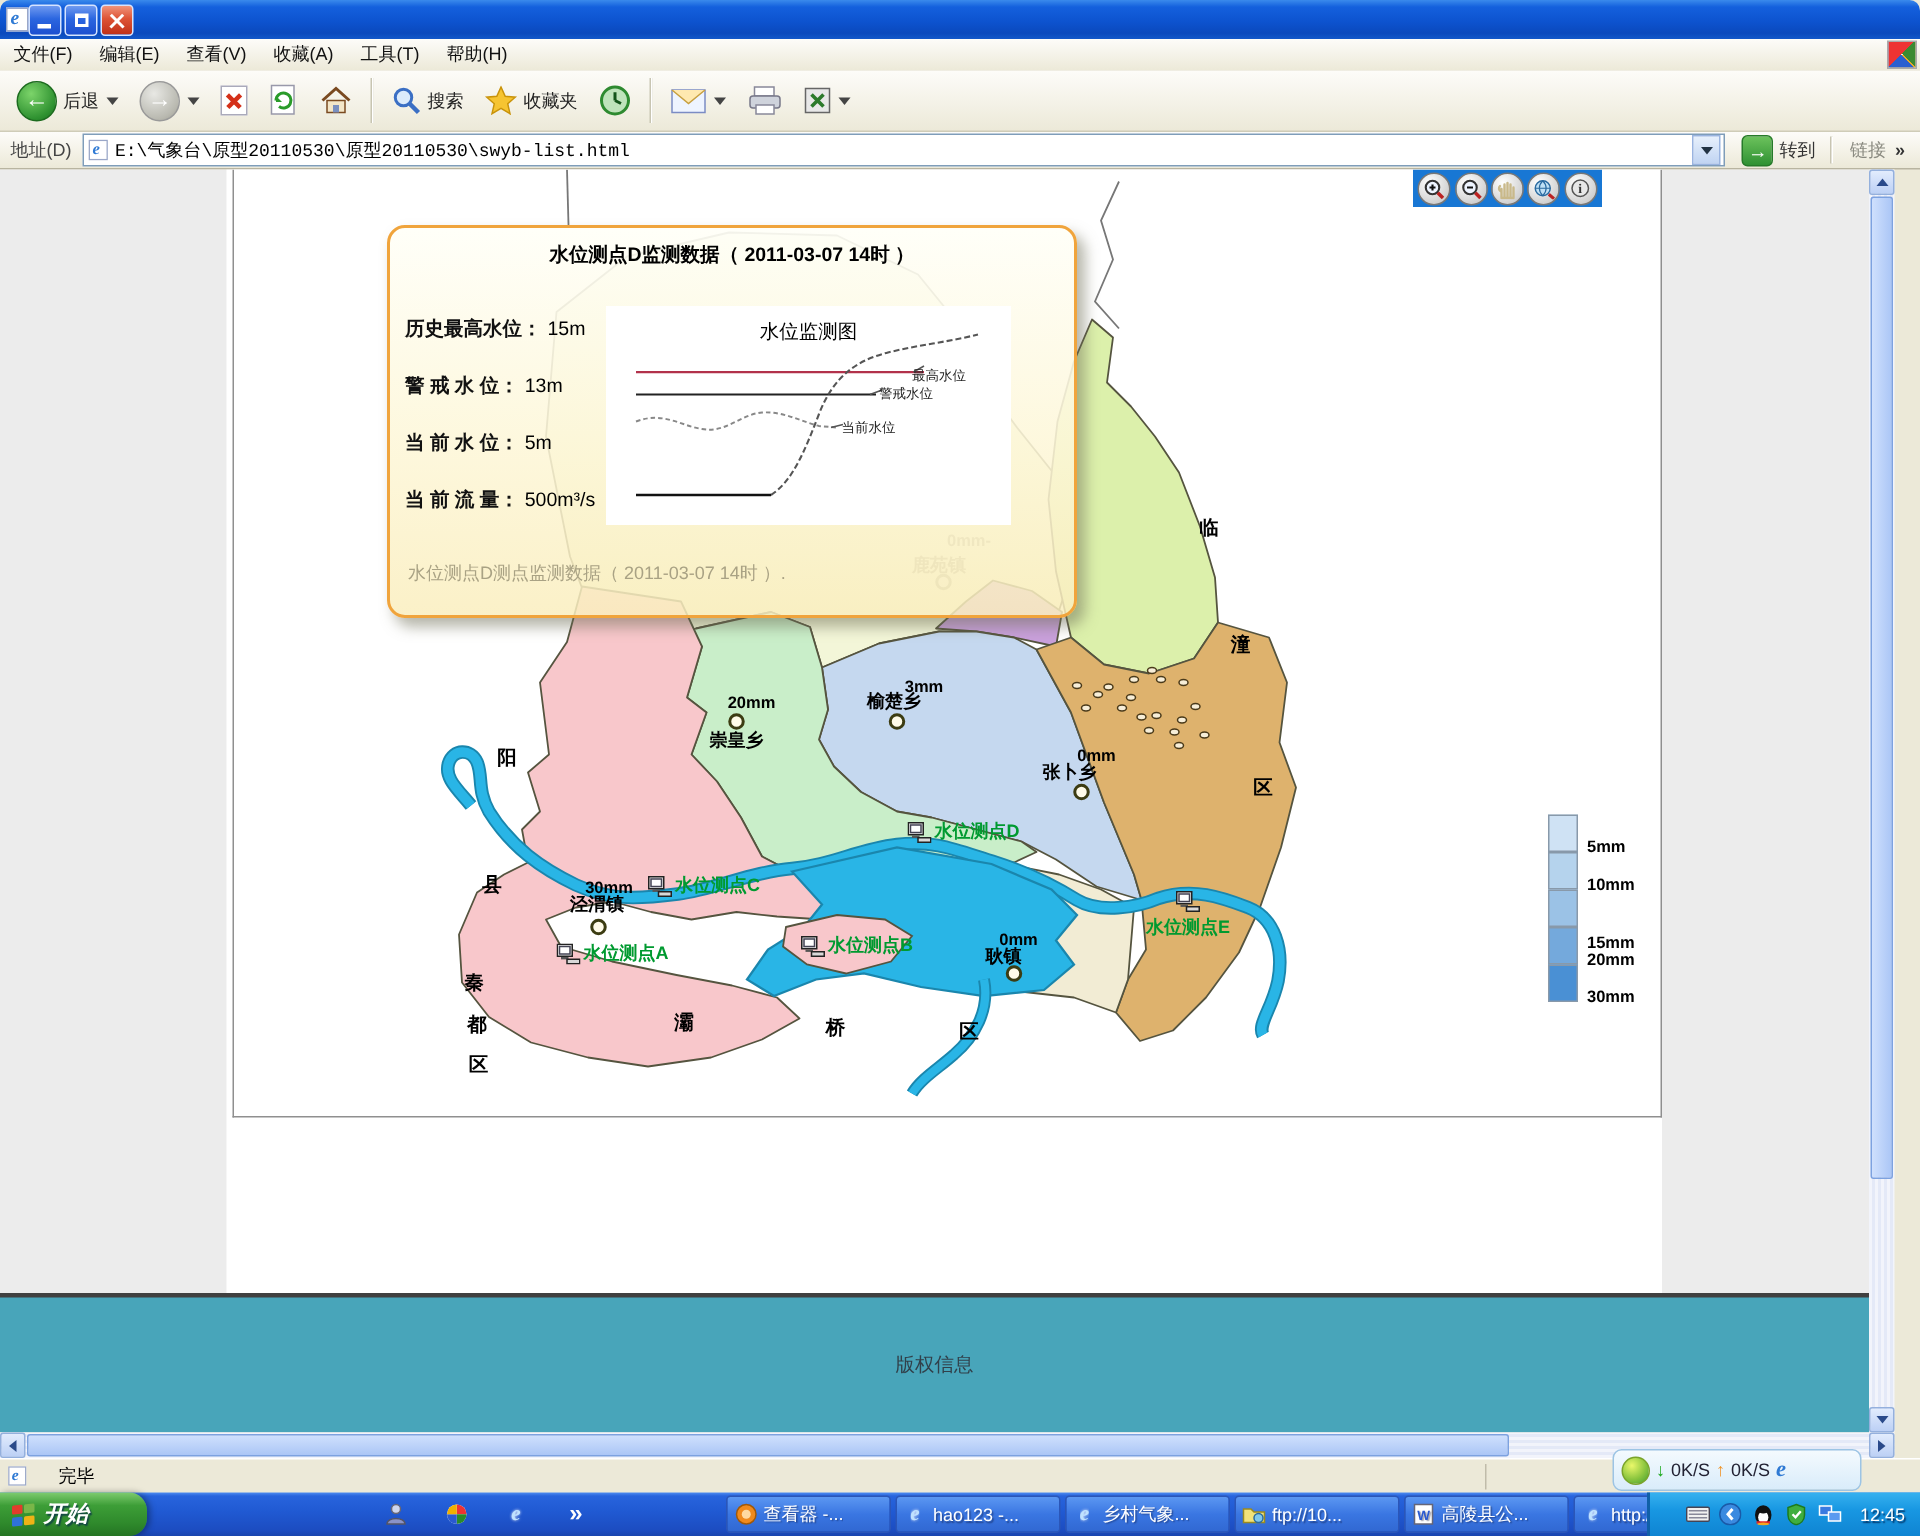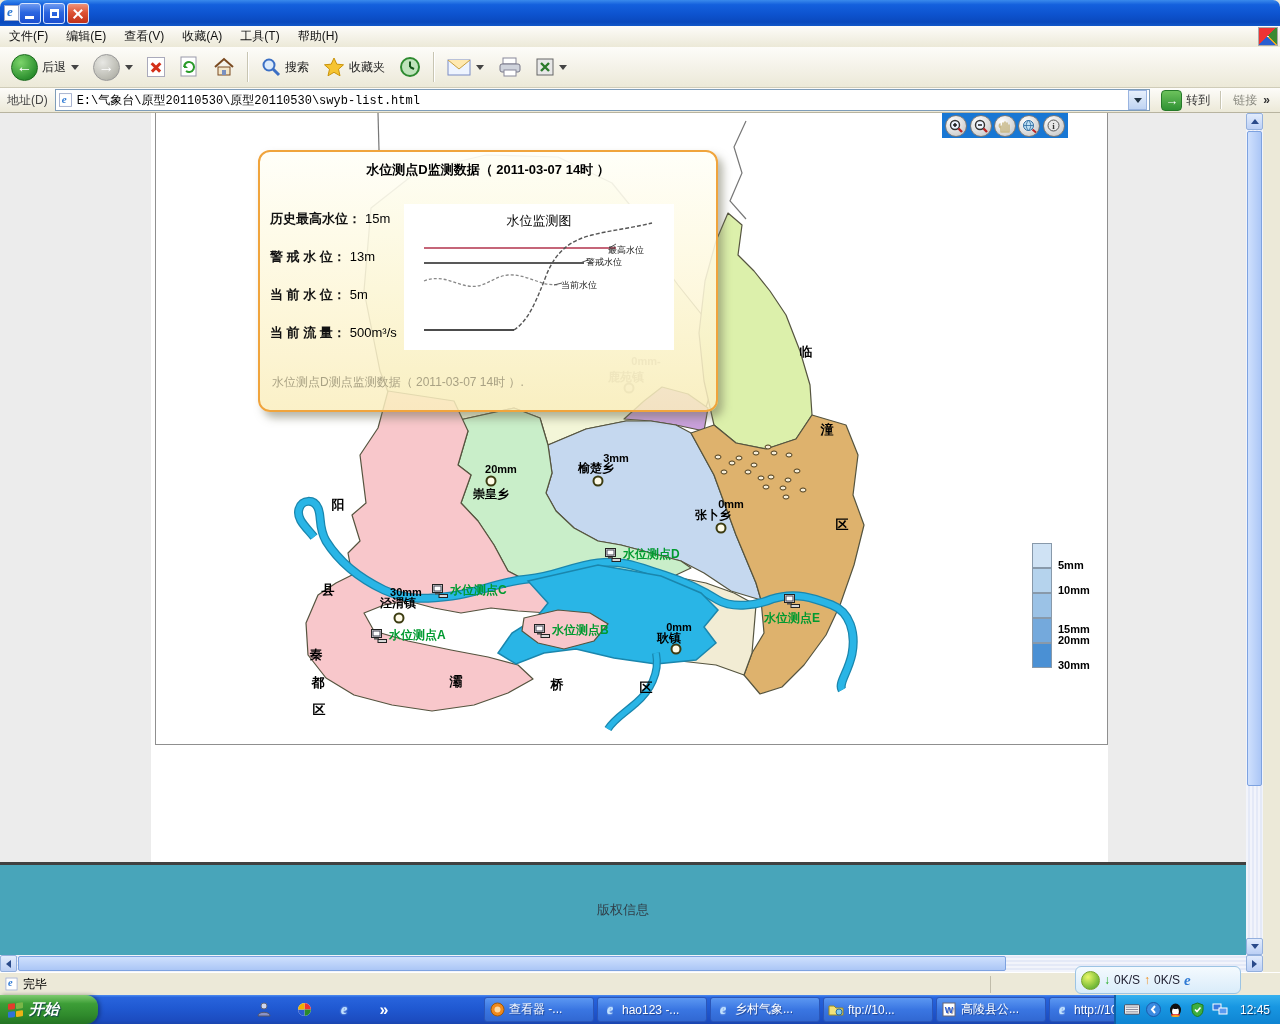--- a/index.html
+++ b/index.html
@@ -124,21 +124,21 @@
   .flag i:nth-child(1){background:#e23c2c}.flag i:nth-child(2){background:#7ab648}
   .flag i:nth-child(3){background:#2f72d8}.flag i:nth-child(4){background:#eeb316}
   #quicklaunch{position:absolute;left:255px;top:0;height:29px;display:flex;align-items:center;gap:22px}
   .qicon{width:18px;height:18px;display:flex;align-items:center;justify-content:center;cursor:pointer}
   #tasks{position:absolute;left:484px;top:2px;height:25px;display:flex;gap:3px}
   .task{width:110px;height:25px;border-radius:3px;background:linear-gradient(180deg,#5b97f2,#3a76e2 50%,#3168d2);
     border:1px solid #2b56b8;display:flex;align-items:center;gap:4px;padding:0 4px;box-sizing:border-box;cursor:pointer;overflow:hidden}
   .task.active{background:linear-gradient(180deg,#1c4db4,#16409c);box-shadow:inset 1px 1px 3px rgba(0,0,0,.5)}
   .task span{color:#fff;font-size:12px;white-space:nowrap;overflow:hidden;text-shadow:1px 1px 1px rgba(0,0,30,.4)}
   .ticon{flex:0 0 16px;height:16px;display:flex;align-items:center;justify-content:center}
-  #tray{position:absolute;right:0;top:0;height:29px;display:flex;align-items:center;gap:6px;padding:0 10px 0 8px;
+  #tray{position:absolute;right:0;top:0;height:29px;display:flex;align-items:center;gap:6px;padding:0 10px 0 24px;
     background:linear-gradient(180deg,#36b1ef 0%,#1897e2 40%,#0f84d2 100%);border-left:2px solid #1060a8}
   #clock{color:#fff;font-size:12px;margin-left:6px;text-shadow:1px 1px 1px #036}
   .trayicon{width:16px;height:16px;display:flex;align-items:center;justify-content:center}
   svg{display:block}
 </style>
 </head>
 <body>
 
 <div id="screen">
 
@@ -498,21 +498,21 @@
         <i class="tri-lf"></i>
       </span>
     <div id="hthumb"></div>
     <span class="sb-btn" style="left:1246px;top:0">
         <i class="tri-rt"></i>
       </span>
   </div>
 
   <div id="statusbar">
     <span class="pageicon" style="transform:scale(.8)"></span>
-    <span style="margin-left:4px">完毕</span>
+    <span style="margin-left:20px">完毕</span>
     <span style="flex:1"></span>
     <span class="spane" style="width:90px"></span>
     <span class="spane" style="width:170px">
       <span>我的电脑</span>
     </span>
   </div>
 
   <div id="speedwidget">
     <span class="ball"></span>
     <span class="arrow-dn">↓</span>

